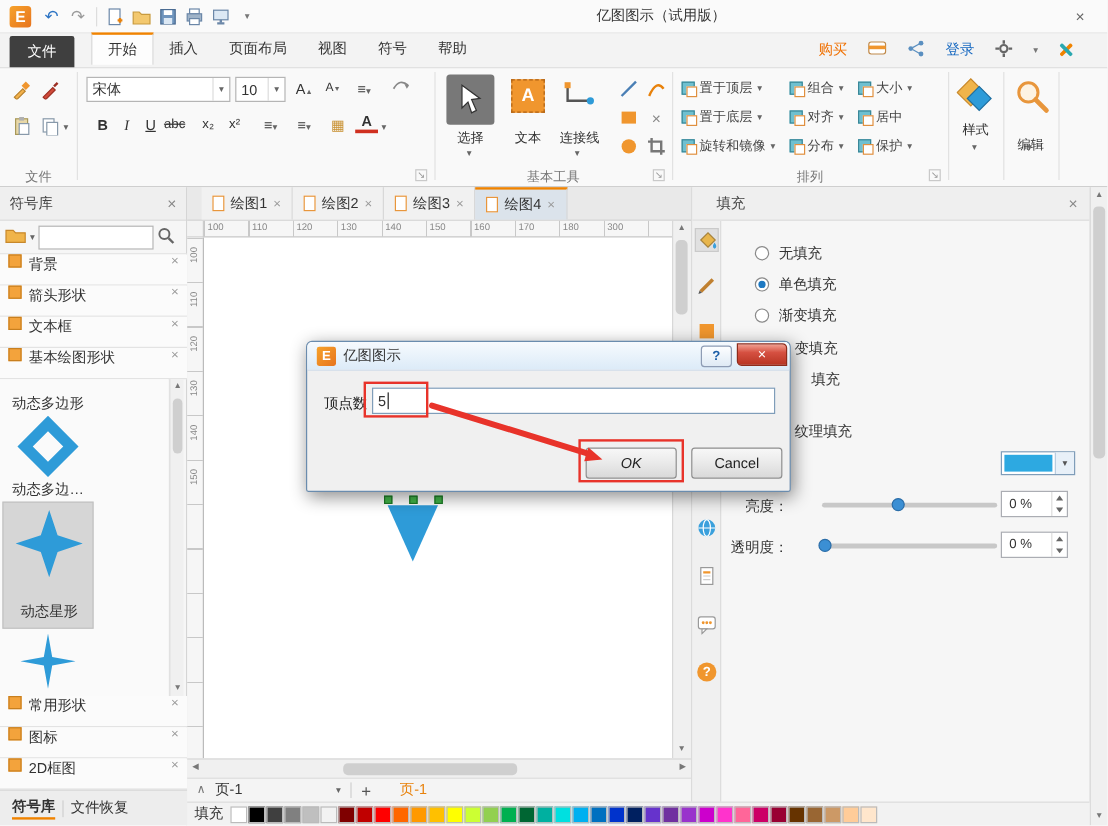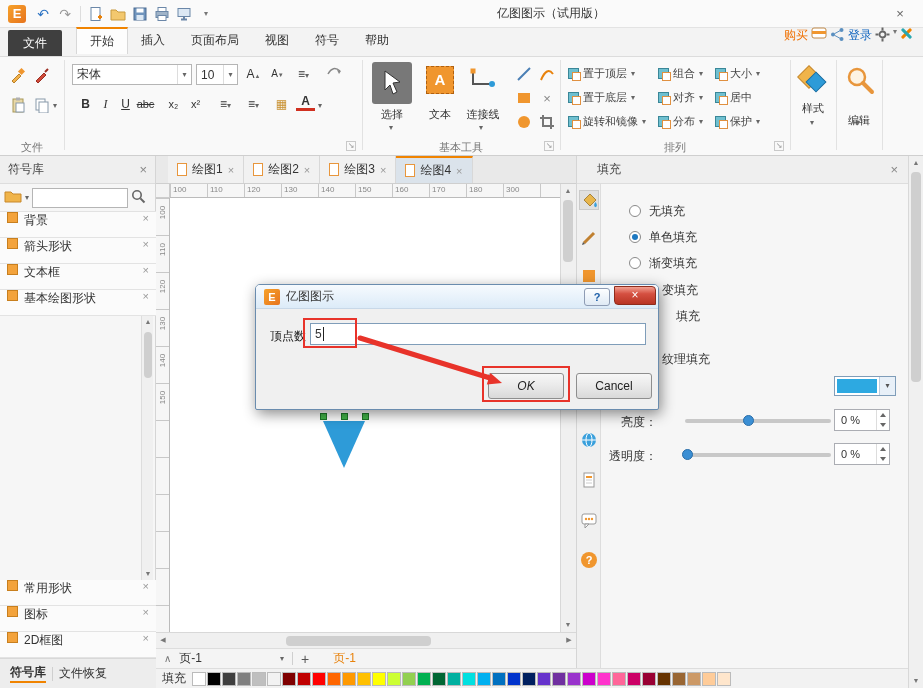--- a/index.html
+++ b/index.html
@@ -14,21 +14,21 @@
   .qat-sep { width:1px; height:16px; background:#ddd; margin:0 4px; }
   #win-title { flex:1; text-align:center; font-size:12px; color:#333; }
   #win-close { width:30px; text-align:center; color:#666; font-size:13px; }
 
   
   #menubar { position:absolute; left:0; top:28px; width:923px; height:29px; background:#f3f3f3; border-bottom:1px solid #dcdcdc; display:flex; align-items:flex-end; }
   #file-btn { margin-left:8px; width:54px; height:26px; background:#3f3f3f; color:#fff; text-align:center; line-height:26px; border-radius:2px 2px 0 0; }
   #menu-tabs { display:flex; height:29px; margin-left:14px; }
   .menu-tab { padding:0 13px; line-height:27px; height:27px; color:#333; }
   .menu-tab.active { background:#fdfdfd; border:1px solid #d8d8d8; border-bottom:none; border-top:2px solid #f08300; line-height:24px; }
-  #menu-right { margin-left:auto; display:flex; gap:3px; padding-right:10px; height:29px; }
+  #menu-right { margin-left:auto; display:flex; align-items:center; gap:17px; padding-right:28px; height:29px; }
   .buy-link { color:#f07000; }
   .login-link { color:#1467c0; }
   .mini-caret { font-size:8px; color:#777; }
   .promo-x { position:relative; width:13px; height:13px; }
   .promo-x::before,.promo-x::after { content:""; position:absolute; left:5px; top:0; width:3px; height:13px; border-radius:1px; }
   .promo-x::before { transform:rotate(45deg); background:#f08300; }
   .promo-x::after { transform:rotate(-45deg); background:#2aa8b0; }
 
   
   #ribbon { position:absolute; left:0; top:57px; width:923px; height:99px; background:#f9f9f9; border-bottom:1px solid #cfcfcf; }
@@ -459,20 +459,36 @@
           <span class="cat-label">文本框</span>
           <span class="cat-close">×</span>
         </div>
         <div class="cat-bar">
           <span class="cat-ico"></span>
           <span class="cat-label">基本绘图形状</span>
           <span class="cat-close">×</span>
         </div>
       </div>
 
+    <div id="sym-items">
+      <div class="sym-label" style="left:0;top:12px;">动态多边形</div>
+      <div id="diamond-outline">
+          <div class="inner" style="border-color: rgb(46, 155, 216);"></div>
+        </div>
+      <div class="sym-label" style="left:0;top:84px;">动态多边…</div>
+      <div id="sym-selected">
+        <svg width="56" height="56" style="position:absolute;left:10px;top:6px;">
+          <polygon class="star-fill" points="28,0 35,21 56,28 35,35 28,56 21,35 0,28 21,21" fill="#2e9bd8"></polygon>
+        </svg>
+        <div class="sym-label" style="left:-2px;top:82px;">动态星形</div>
+      </div>
+      <svg width="46" height="46" style="position:absolute;left:17px;top:212px;">
+        <polygon class="star-fill" points="23,0 26.5,19.5 46,23 26.5,26.5 23,46 19.5,26.5 0,23 19.5,19.5" fill="#2e9bd8"></polygon>
+      </svg>
+    </div>
     <div id="mini-scroll">
       <span class="mini-arrow" style="top:0;">▲</span>
       <span class="mini-thumb"></span>
       <span class="mini-arrow" style="bottom:0;">▼</span>
     </div>
 
     <div id="cats-bottom">
         <div class="cat-bar">
           <span class="cat-ico"></span>
           <span class="cat-label">常用形状</span>

